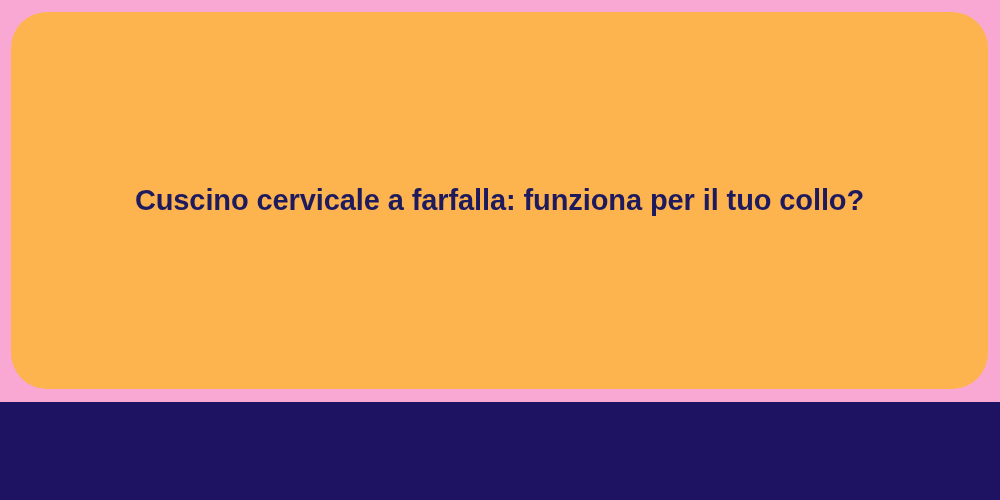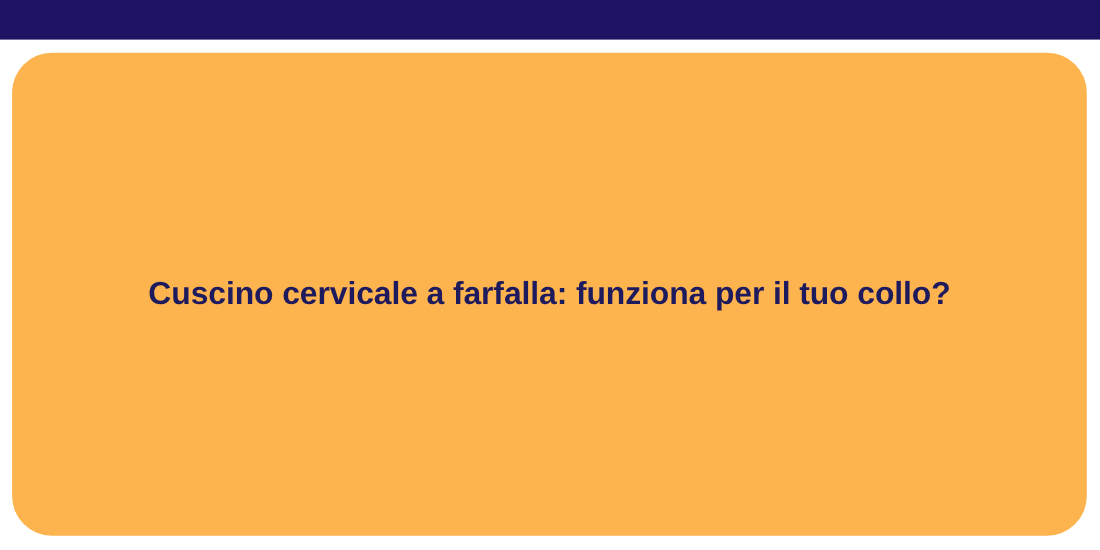--- a/index.html
+++ b/index.html
@@ -14,24 +14,23 @@
     overflow: hidden;
     font-family: "Liberation Sans", sans-serif;
     background: #1e1362;
   }
 
   
   .canvas {
     position: relative;
     box-sizing: border-box;
     width: 1000px;
-    height: 464px;
-    background: #ffffff;
+    height: 402px;
+    background: #f9a8d4;
     padding: 12px 12px 13px 11px;
-    margin-top: 36px;
   }
 
   
   .card {
     box-sizing: border-box;
     width: 100%;
     height: 100%;
     background: #fdb44f;
     border-radius: 36px;
     display: flex;

